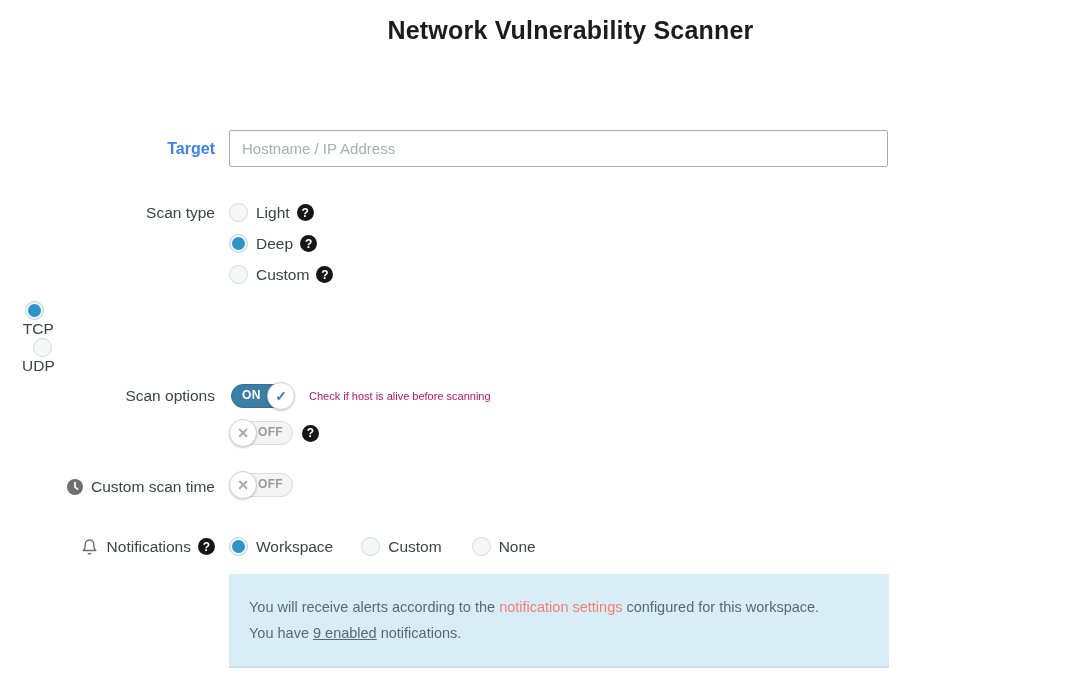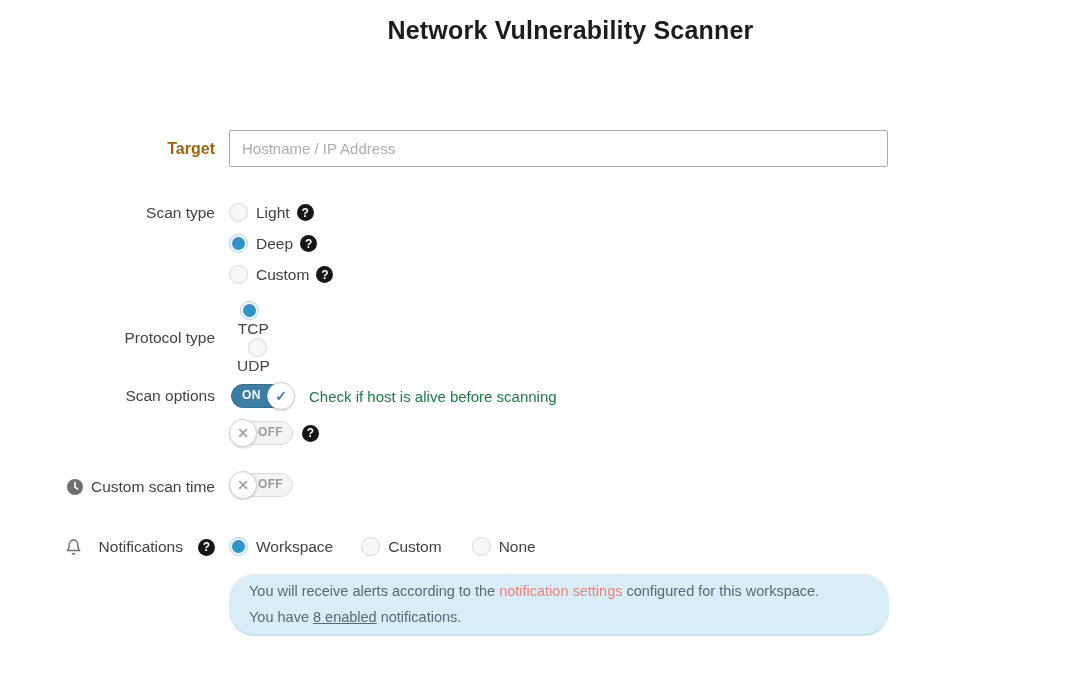--- a/index.html
+++ b/index.html
@@ -16,21 +16,21 @@
   .row { display:flex; }
   .label-col {
     flex:0 0 215px; width:215px; text-align:right;
     font-size:15.5px; color:#3f4346;
     display:flex; justify-content:flex-end; align-items:center;
   }
   .control-col { margin-left:14px; }
 
   
   .row-target { margin-top:84px; align-items:center; }
-  .row-target .label-col { font-weight:700; color:#a16207; font-size:16px; }
+  .row-target .label-col { font-weight:700; color:#3b82f6; font-size:16px; }
   .target-input {
     width:659px; height:37px; border:1px solid #ababab; border-radius:2px;
     padding:0 12px; font-size:15px; color:#be185d; outline:none;
     font-family:"Liberation Sans", sans-serif;
   }
   .target-input::placeholder { color:#a9aeb3; opacity:1; }
 
   
   .radio {
     width:19px; height:19px; border-radius:50%;
@@ -81,37 +81,37 @@
     font-size:14px; font-weight:700;
   }
   .toggle.on  .toggle-knob { right:0; color:#3b7fa6; }
   .toggle.off .toggle-knob { left:0;  color:#a6a6a6; }
 
   
   .row-scanopts { margin-top:35px; }
   .row-scanopts .label-col { align-items:flex-start; line-height:28px; }
   .toggle-row { display:flex; align-items:center; height:28px; }
   .toggle-row + .toggle-row { margin-top:9px; }
-  .toggle-desc { margin-left:14px; font-size:15px; color:#15803d; }
+  .toggle-desc { margin-left:14px; font-size:11px; color:#be185d; }
 
   
   .row-customtime { margin-top:26px; align-items:center; height:28px; }
   .icon-gap { margin-right:8px; display:inline-flex; align-items:center; }
 
   
   .row-notif { margin-top:36px; align-items:center; height:19px; }
-  .row-notif .label-col { gap:8px;align-items:flex-end; }
+  .row-notif .label-col { gap:0; }
   .row-notif .control-col { display:flex; align-items:center; }
   .bell-wrap { margin-right:9px; display:inline-flex; align-items:center; }
 
   
   .row-info { margin-top:18px; }
   .info-box {
     width:660px; background:#d9edf7; border-bottom:2px solid #c4e1ef;
-    padding:4px 20px; font-size:14.5px; line-height:26px; color:#57697c;border-radius:25px;
+    padding:20px 20px; font-size:14.5px; line-height:26px; color:#57697c;
   }
   .link-coral { color:#f47f76; text-decoration:none; cursor:pointer; }
   .link-underline { color:#57697c; text-decoration:underline; cursor:pointer; }
 </style>
 </head>
 <body>
 
 <div class="page">
 
   <h1 class="page-title">Network Vulnerability Scanner</h1>
@@ -140,21 +140,20 @@
         </div>
         <div class="opt-row">
           <span class="radio"></span>
           <span class="opt-label">Custom</span>
           <span class="help">?</span>
         </div>
       </div>
     </div>
 
     <div class="row row-protocol">
-      <div class="label-col">Protocol type</div>
       <div class="control-col">
         <span class="radio selected"></span>
         <span class="opt-label">TCP</span>
         <span class="radio gap-left-16"></span>
         <span class="opt-label">UDP</span>
       </div>
     </div>
 
     <div class="row row-scanopts">
       <div class="label-col">Scan options</div>
@@ -216,19 +215,19 @@
         <span class="radio gap-left-30"></span>
         <span class="opt-label">None</span>
       </div>
     </div>
 
     <div class="row row-info">
       <div class="label-col"></div>
       <div class="control-col">
         <div class="info-box">
           <div><span>You will receive alerts according to the </span><a class="link-coral">notification settings</a><span> configured for this workspace.</span></div>
-          <div><span>You have </span><a class="link-underline">8 enabled</a><span> notifications.</span></div>
+          <div><span>You have </span><a class="link-underline">9 enabled</a><span> notifications.</span></div>
         </div>
       </div>
     </div>
 
   </div>
 </div>
 
 </body></html>

